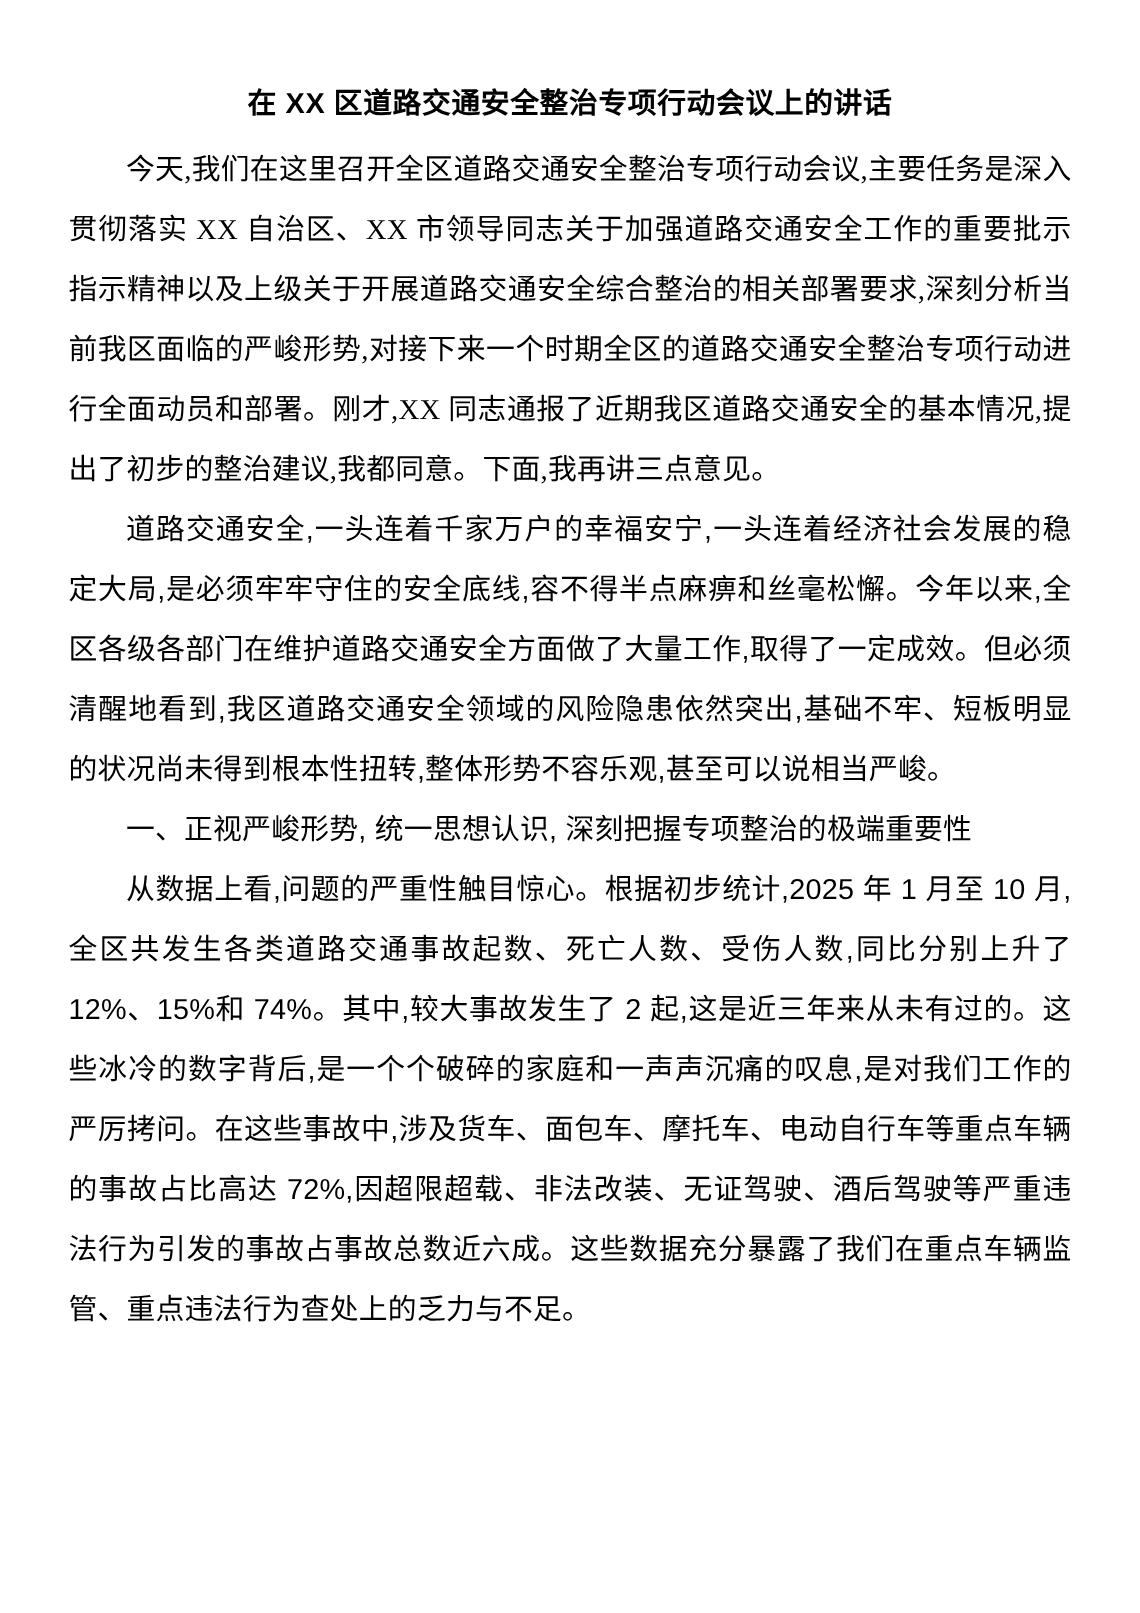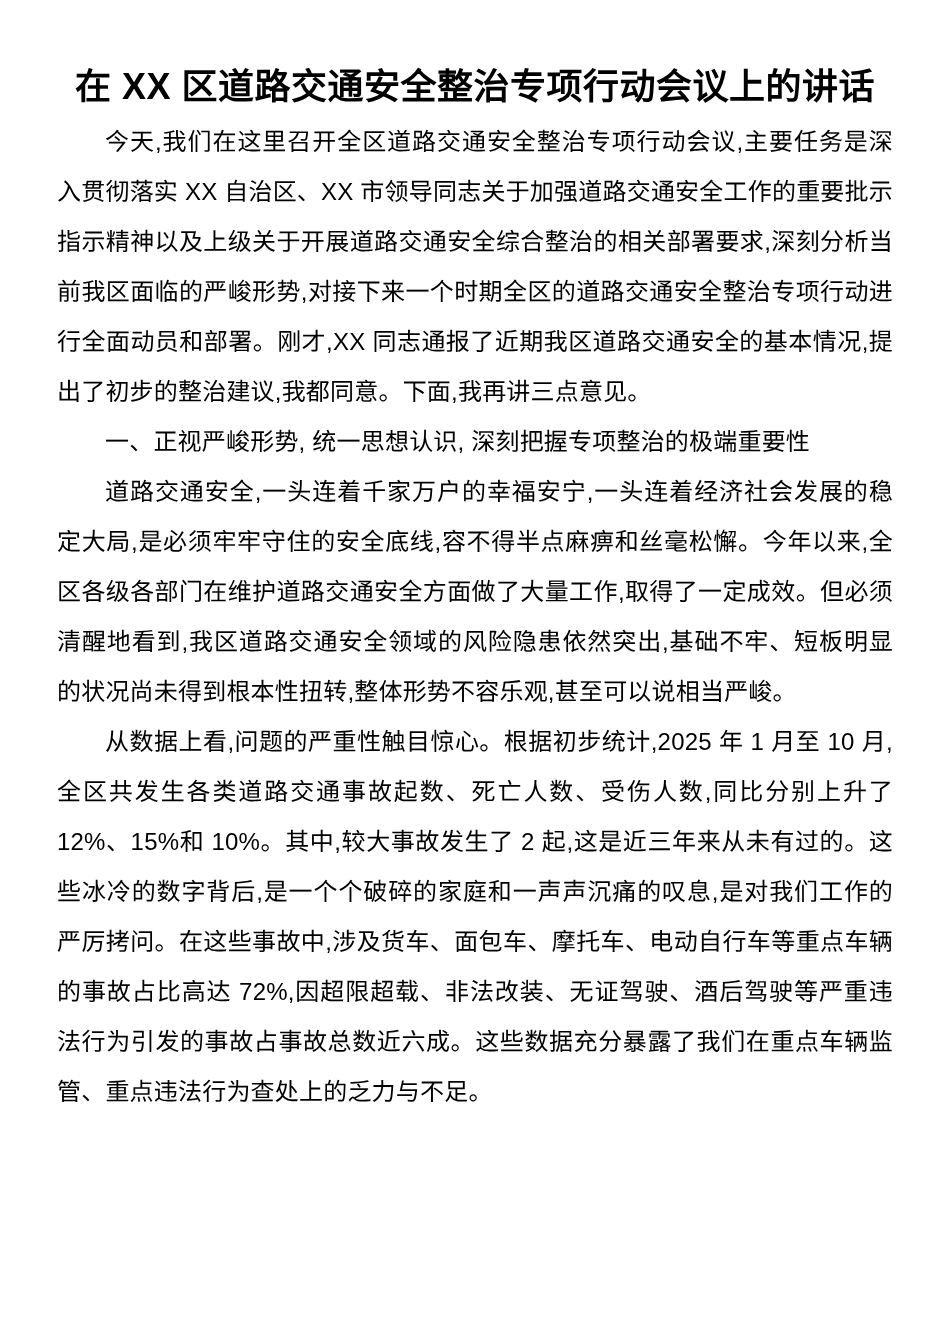--- a/index.html
+++ b/index.html
@@ -17,21 +17,21 @@
   }
   .page {
     box-sizing: border-box;
     width: 950px;
     height: 1344px;
     padding: 0 57px;
     background: #ffffff;
   }
   .doc-title {
     margin: 64px 0 0 0;
-    font-size: 36px;
+    font-size: 24px;
     font-weight: 700;
     line-height: 46px;
     text-align: center;
     letter-spacing: 0.5px;
     white-space: nowrap;
   }
   .salutation {
     margin: 52px 0 0 0;
     font-size: 24px;
     line-height: 50px;
@@ -42,33 +42,34 @@
     font-size: 24px;
     line-height: 50px;
     font-weight: 400;
     text-indent: 48px;
     text-align: justify;
     text-justify: inter-character;
     letter-spacing: 0.2px;
   }
   .para.first {
     margin-top: 7px;
+    font-family: Liberation Serif, serif;
   }
   .para.heading {
     font-weight: 400;
     text-align: left;
   }
 </style>
 </head>
 <body>
 
 <div class="page">
   <h1 class="doc-title">在 XX 区道路交通安全整治专项行动会议上的讲话</h1>
 
 
   <p class="para first">今天,我们在这里召开全区道路交通安全整治专项行动会议,主要任务是深入贯彻落实 XX 自治区、XX 市领导同志关于加强道路交通安全工作的重要批示指示精神以及上级关于开展道路交通安全综合整治的相关部署要求,深刻分析当前我区面临的严峻形势,对接下来一个时期全区的道路交通安全整治专项行动进行全面动员和部署。刚才,XX 同志通报了近期我区道路交通安全的基本情况,提出了初步的整治建议,我都同意。下面,我再讲三点意见。</p>
 
+  <p class="para">道路交通安全,一头连着千家万户的幸福安宁,一头连着经济社会发展的稳定大局,是必须牢牢守住的安全底线,容不得半点麻痹和丝毫松懈。今年以来,全区各级各部门在维护道路交通安全方面做了大量工作,取得了一定成效。但必须清醒地看到,我区道路交通安全领域的风险隐患依然突出,基础不牢、短板明显的状况尚未得到根本性扭转,整体形势不容乐观,甚至可以说相当严峻。</p>
+
   <p class="para heading">一、正视严峻形势, 统一思想认识, 深刻把握专项整治的极端重要性</p>
 
-  <p class="para">道路交通安全,一头连着千家万户的幸福安宁,一头连着经济社会发展的稳定大局,是必须牢牢守住的安全底线,容不得半点麻痹和丝毫松懈。今年以来,全区各级各部门在维护道路交通安全方面做了大量工作,取得了一定成效。但必须清醒地看到,我区道路交通安全领域的风险隐患依然突出,基础不牢、短板明显的状况尚未得到根本性扭转,整体形势不容乐观,甚至可以说相当严峻。</p>
-
-  <p class="para">从数据上看,问题的严重性触目惊心。根据初步统计,2025 年 1 月至 10 月,全区共发生各类道路交通事故起数、死亡人数、受伤人数,同比分别上升了 12%、15%和 10%。其中,较大事故发生了 2 起,这是近三年来从未有过的。这些冰冷的数字背后,是一个个破碎的家庭和一声声沉痛的叹息,是对我们工作的严厉拷问。在这些事故中,涉及货车、面包车、摩托车、电动自行车等重点车辆的事故占比高达 72%,因超限超载、非法改装、无证驾驶、酒后驾驶等严重违法行为引发的事故占事故总数近六成。这些数据充分暴露了我们在重点车辆监管、重点违法行为查处上的乏力与不足。</p>
+  <p class="para">从数据上看,问题的严重性触目惊心。根据初步统计,2025 年 1 月至 10 月,全区共发生各类道路交通事故起数、死亡人数、受伤人数,同比分别上升了 12%、15%和 74%。其中,较大事故发生了 2 起,这是近三年来从未有过的。这些冰冷的数字背后,是一个个破碎的家庭和一声声沉痛的叹息,是对我们工作的严厉拷问。在这些事故中,涉及货车、面包车、摩托车、电动自行车等重点车辆的事故占比高达 72%,因超限超载、非法改装、无证驾驶、酒后驾驶等严重违法行为引发的事故占事故总数近六成。这些数据充分暴露了我们在重点车辆监管、重点违法行为查处上的乏力与不足。</p>
 </div>
 
 </body></html>

